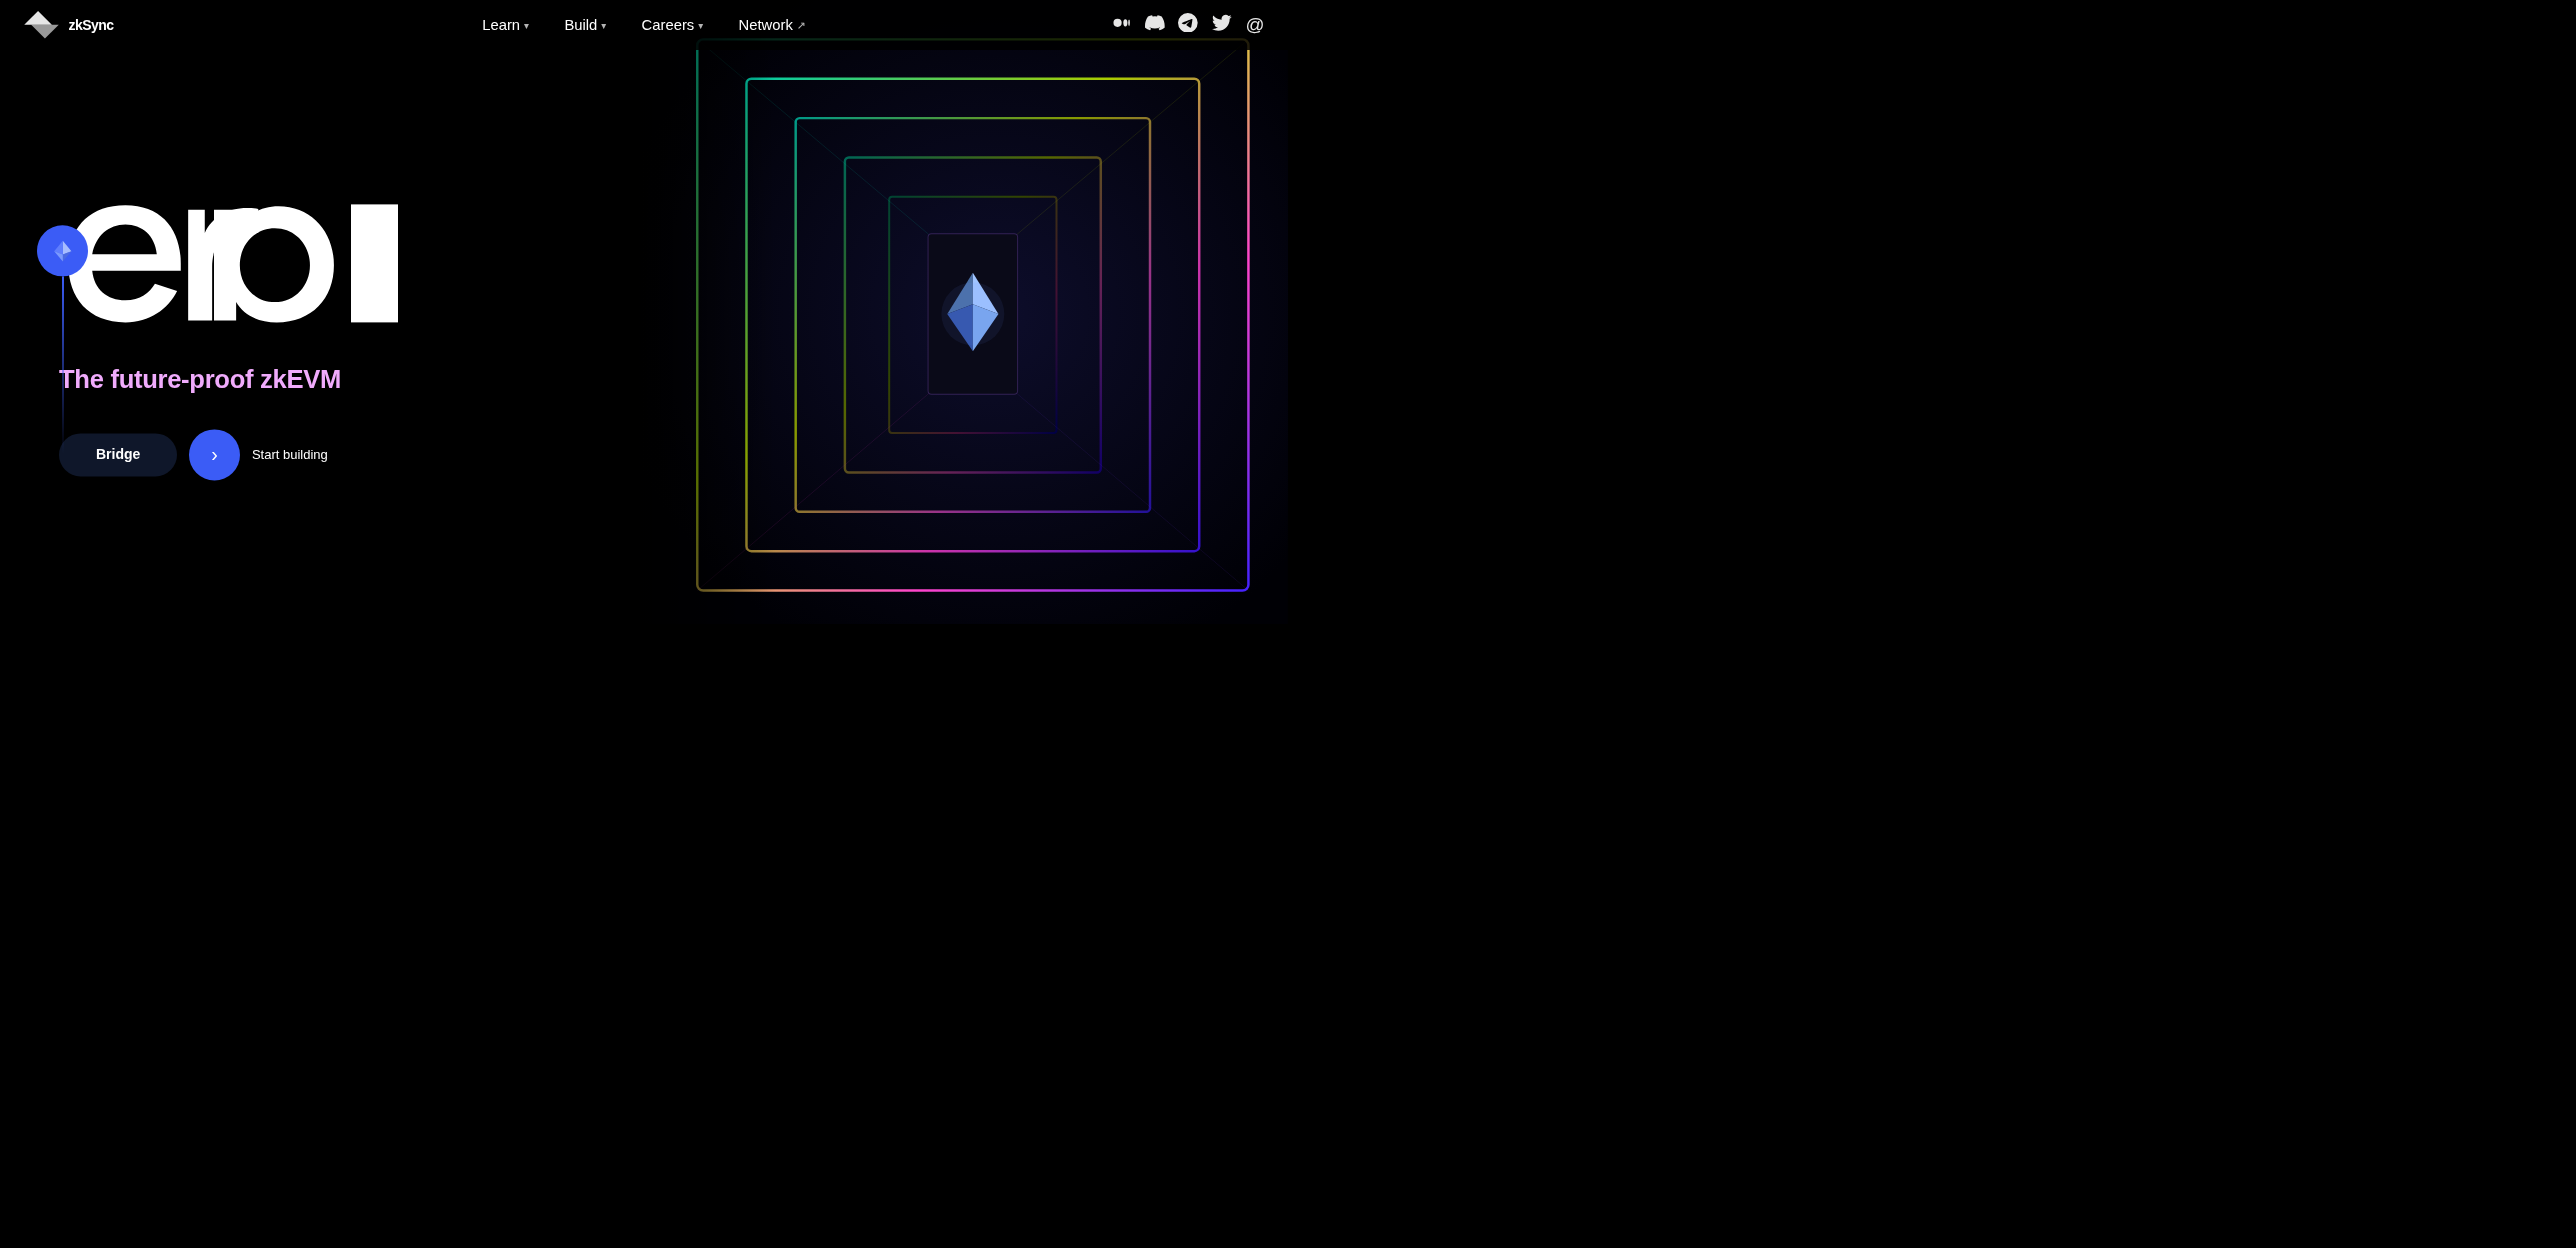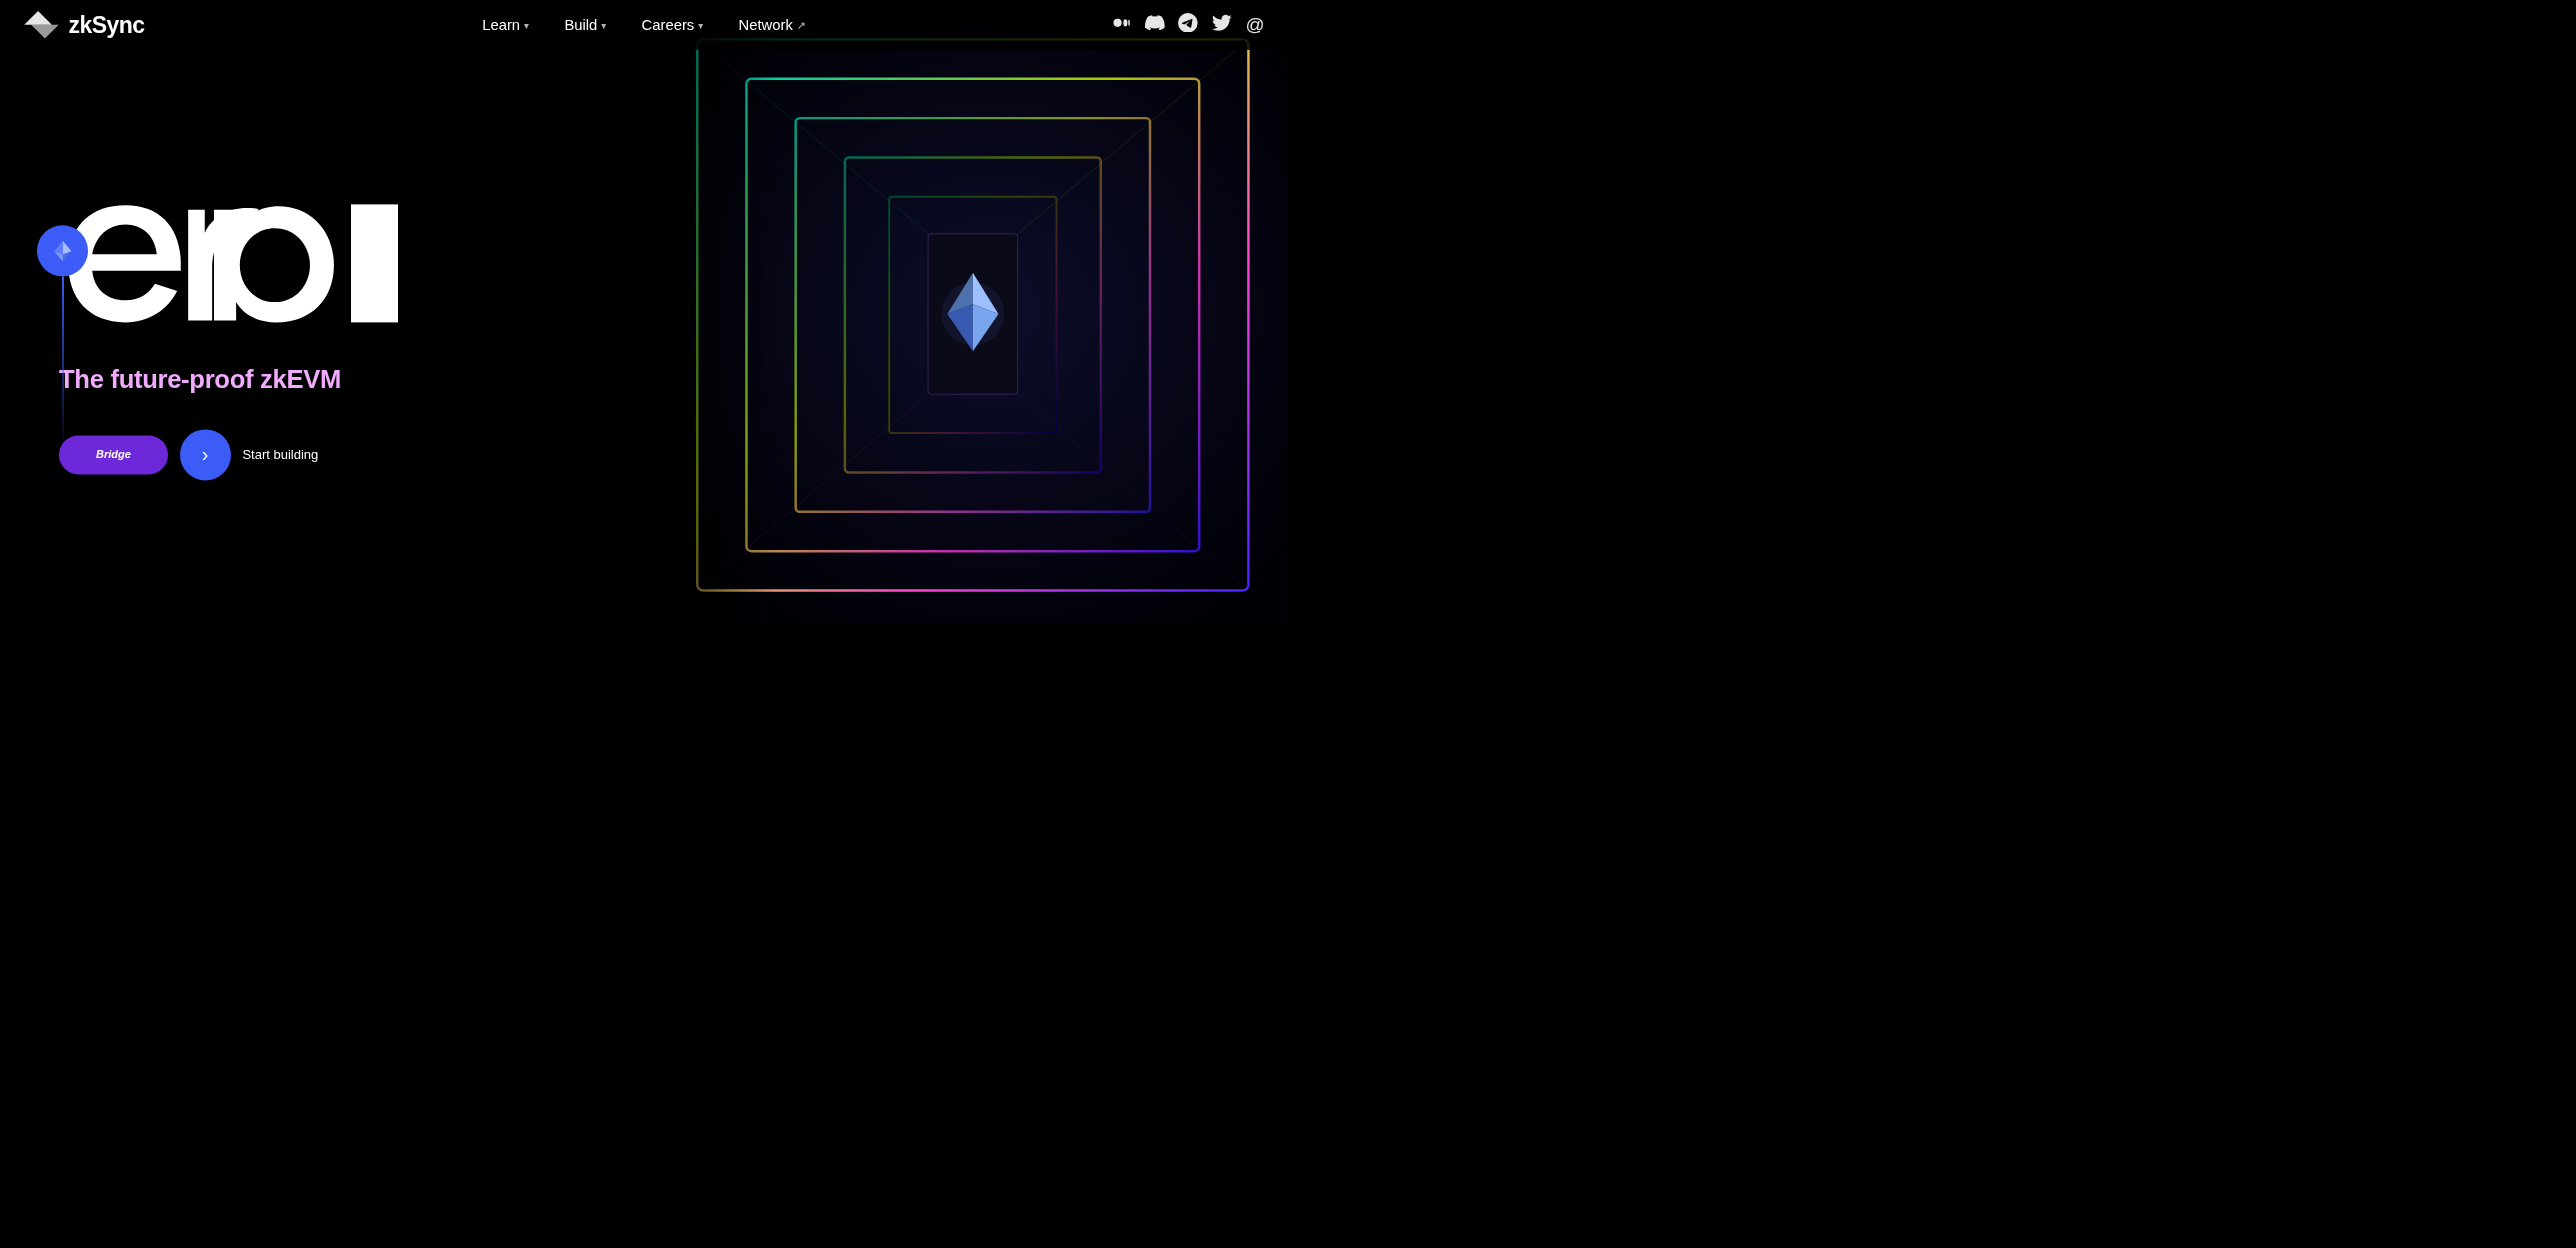--- a/index.html
+++ b/index.html
@@ -32,21 +32,21 @@
       align-items: center;
       gap: 9.8px;
     }
 
     .logo-icon {
       width: 35px;
       height: 27.6px;
     }
 
     .logo-text {
-      font-size: 23px;
+      font-size: 14px;
       font-weight: 700;
       color: #fff;
       letter-spacing: -0.5px;
     }
 
     .nav-center {
       display: flex;
       align-items: center;
       gap: 7.9px;
       position: absolute;
@@ -137,29 +137,28 @@
     }
 
     
     .cta-row {
       display: flex;
       align-items: center;
       gap: 11.8px;
     }
 
     .btn-bridge {
-      background: #6d28d9;
+      background: #0f172a;
       color: #fff;
       border: none;
       border-radius: 49px;
       padding: 13.8px 37px;
-      font-size: 11px;
+      font-size: 14px;
       font-weight: 600;
       cursor: pointer;
-      font-style: italic;
     }
 
     .btn-arrow {
       background: #3b5cf6;
       color: #fff;
       border: none;
       border-radius: 50%;
       width: 51px;
       height: 51px;
       font-size: 19.7px;

